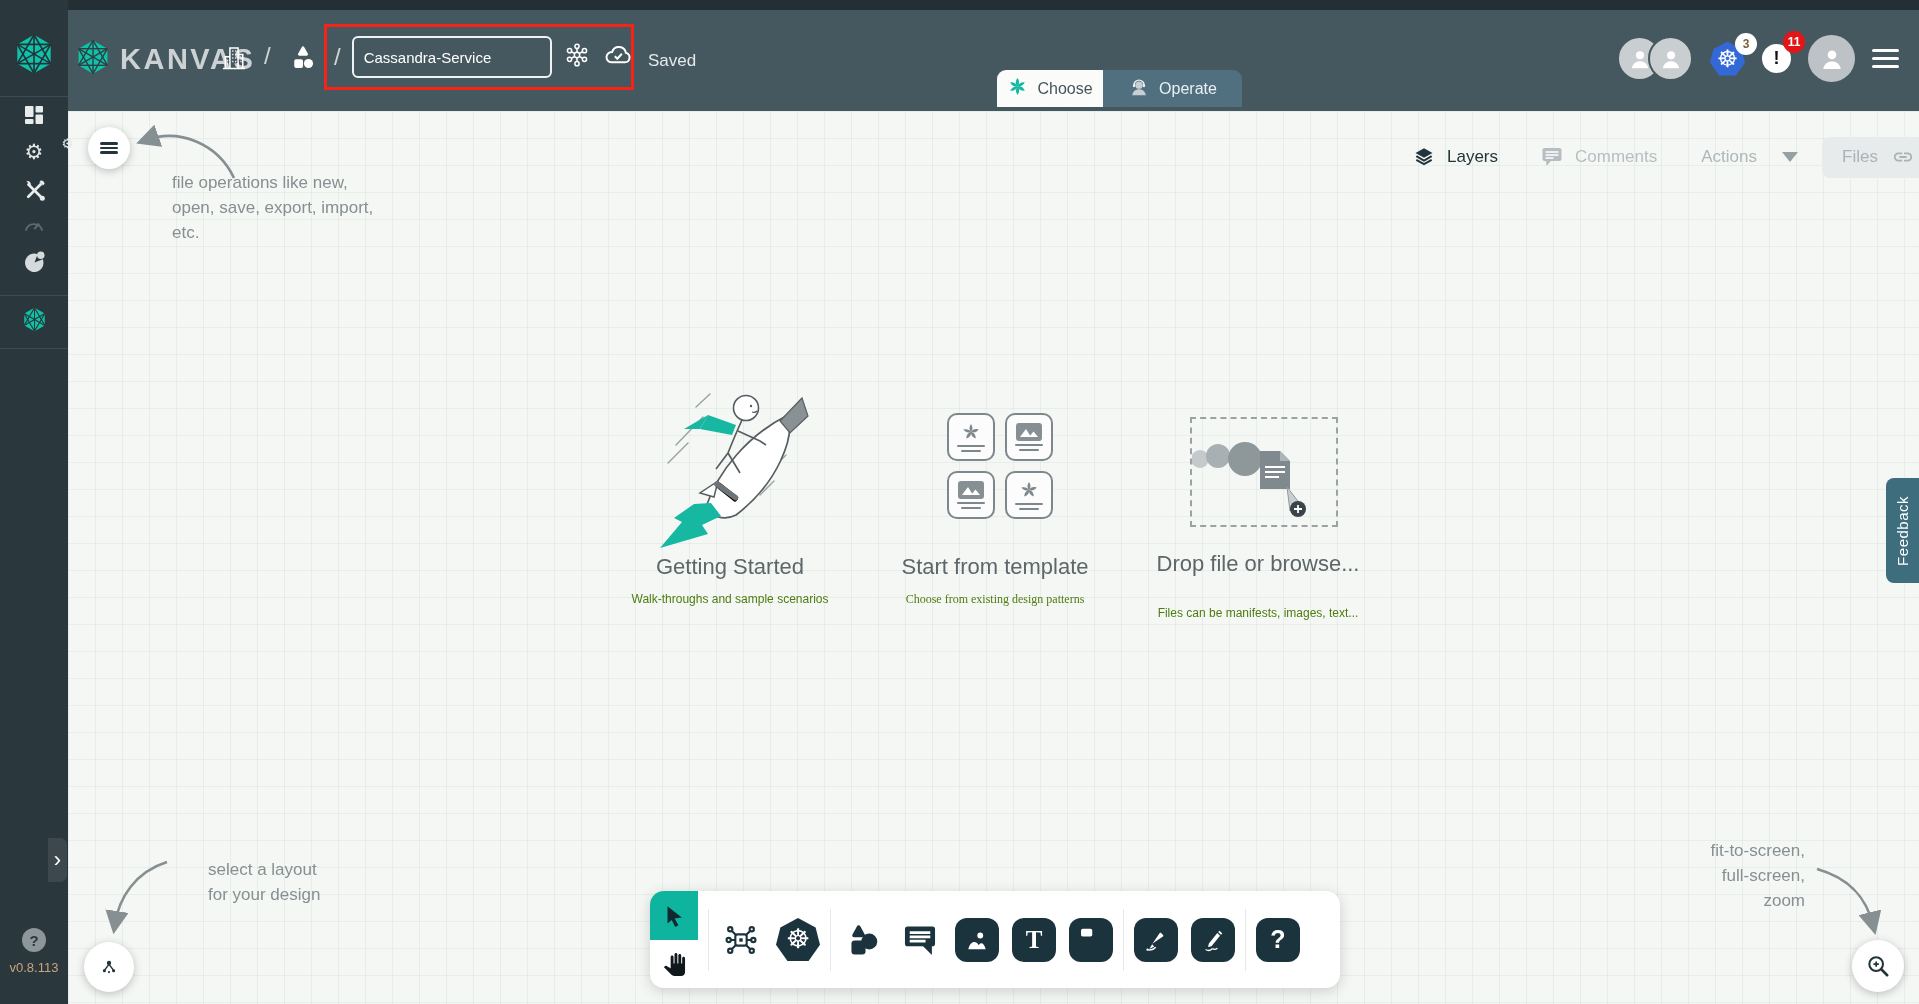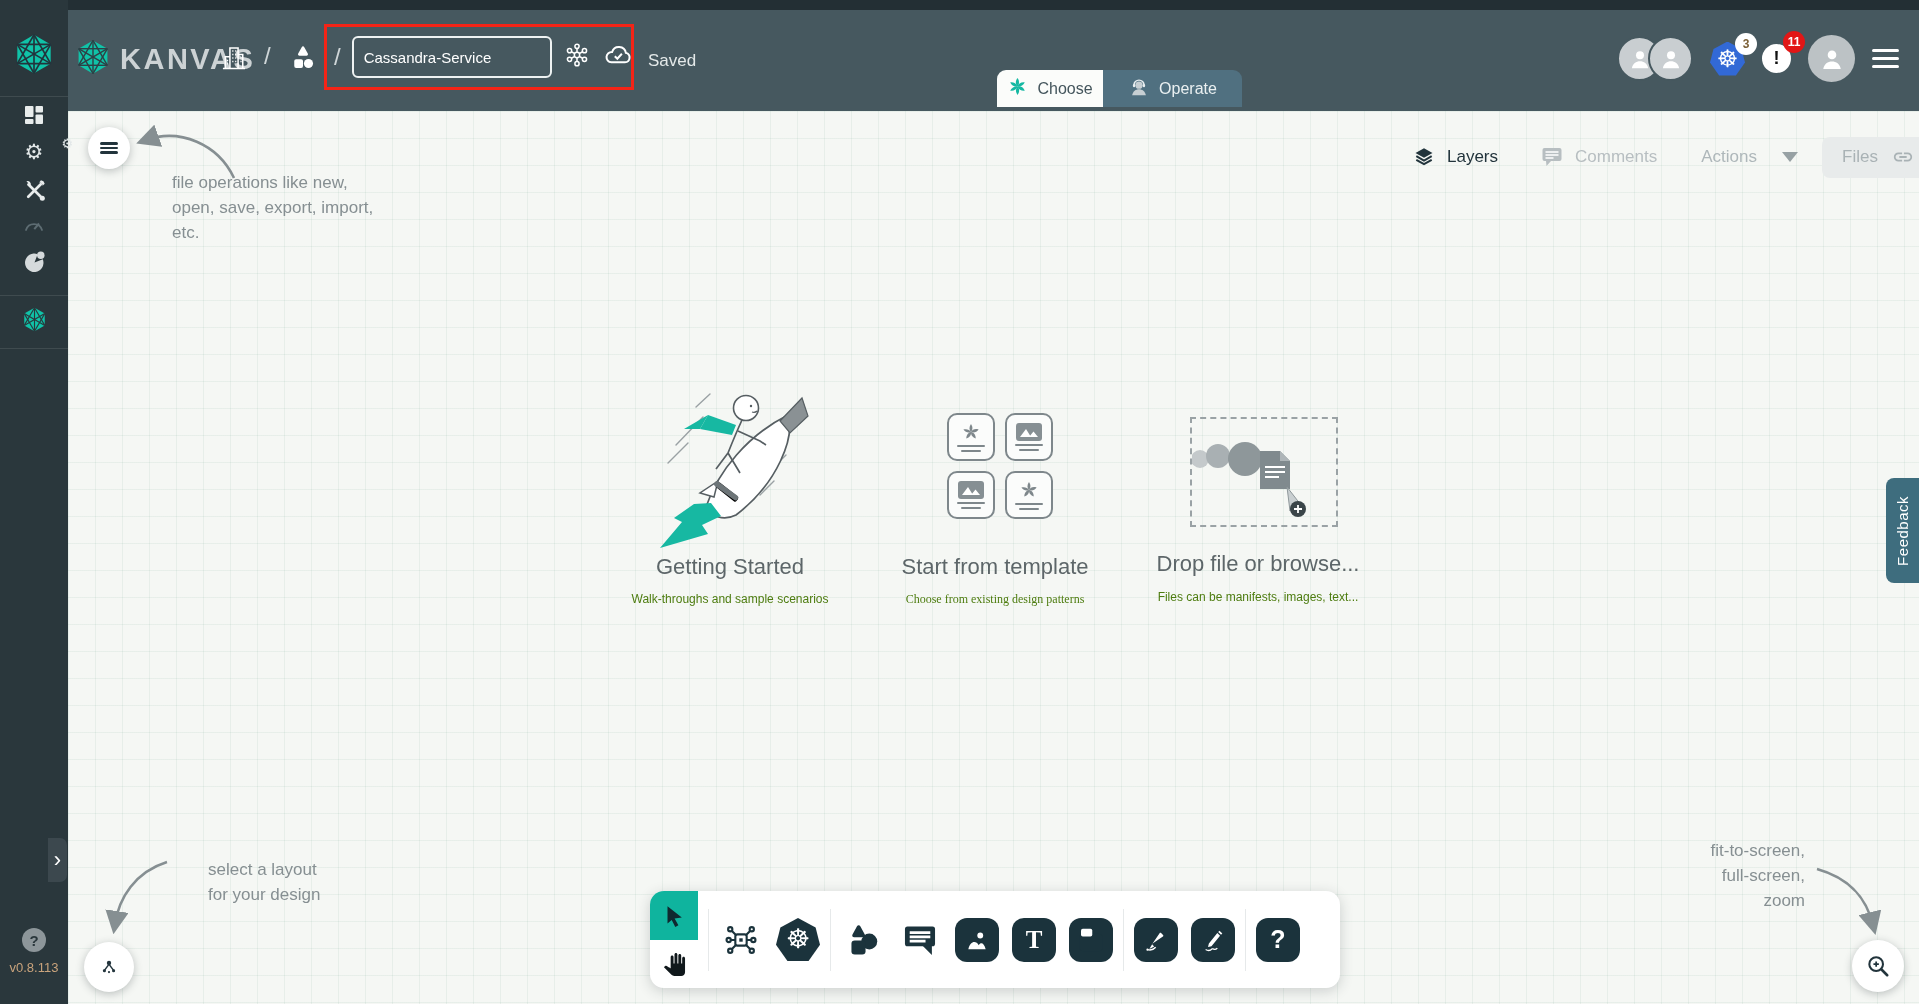--- a/index.html
+++ b/index.html
@@ -497,21 +497,21 @@
           <path d="M73 48h20M73 53h20M73 58h14"></path>
         </g>
       <path d="M95 68 L109 86 L101 84 L98 92 Z" fill="#c9cfd1" stroke="#8e979a" stroke-width="1"></path>
       <circle cx="106" cy="90" r="8" fill="#3b4549"></circle>
       <g stroke="#fff" stroke-width="1.8">
           <path d="M106 86v8M102 90h8"></path>
         </g>
     </svg>
   </div>
   <div class="card-title" style="left:1258px; top:551px;">Drop file or browse...</div>
-  <div class="card-sub" style="left:1258px; top:590px;">Files can be manifests, images, text...</div>
+  <div class="card-sub" style="left:1258px; top:606px;">Files can be manifests, images, text...</div>
 
   <div id="feedback-tab">
     <span>Feedback</span>
   </div>
 
   <div id="toolbar">
     <div id="tool-left">
       <div id="tool-cursor">
         <svg width="24" height="24" viewBox="0 0 24 24" fill="#10282f">
           <path d="M5.5 2.2 L19.8 13.6 L12.6 14.4 L16.4 21.3 L13.3 22.9 L9.7 15.9 L5.5 19.5 Z"></path>

